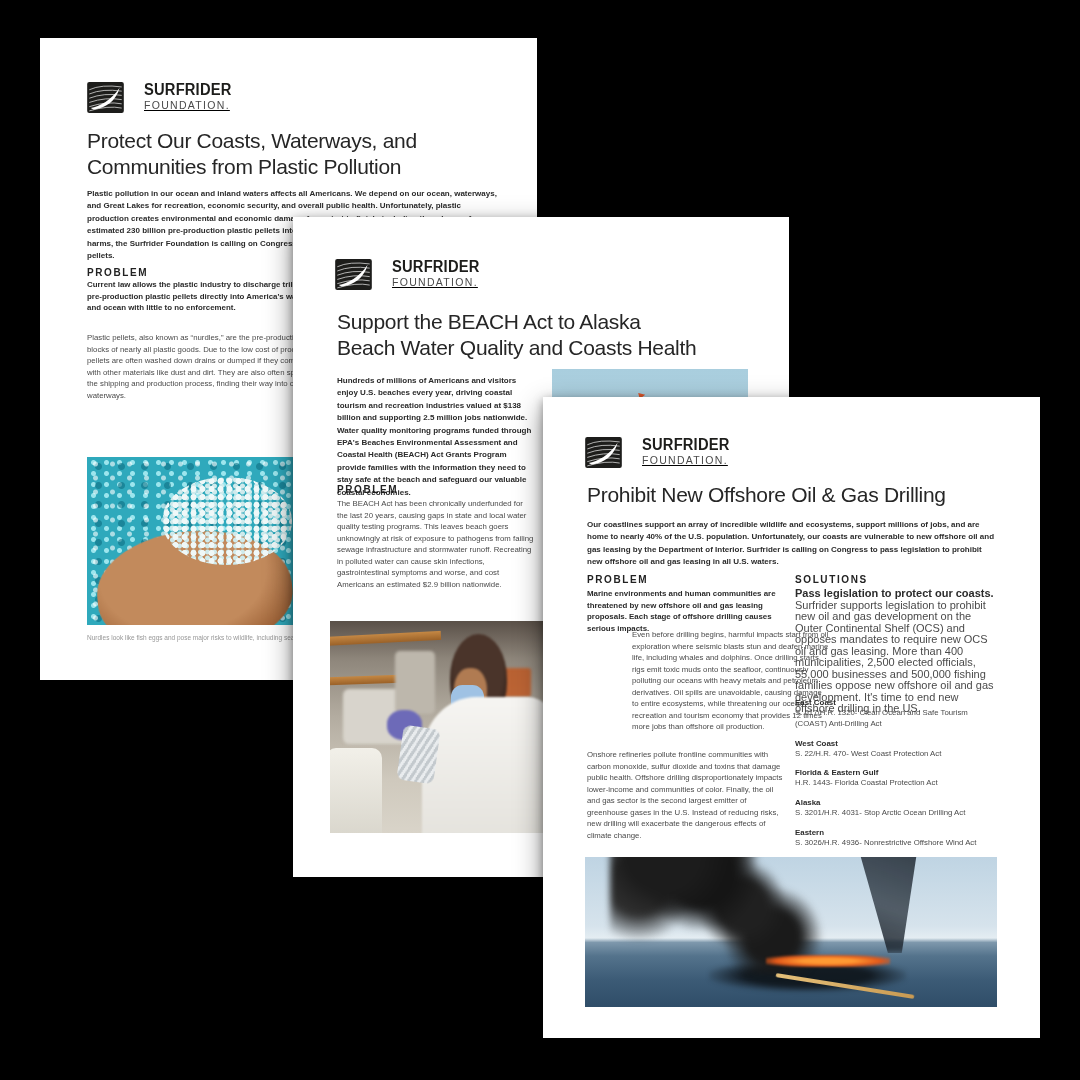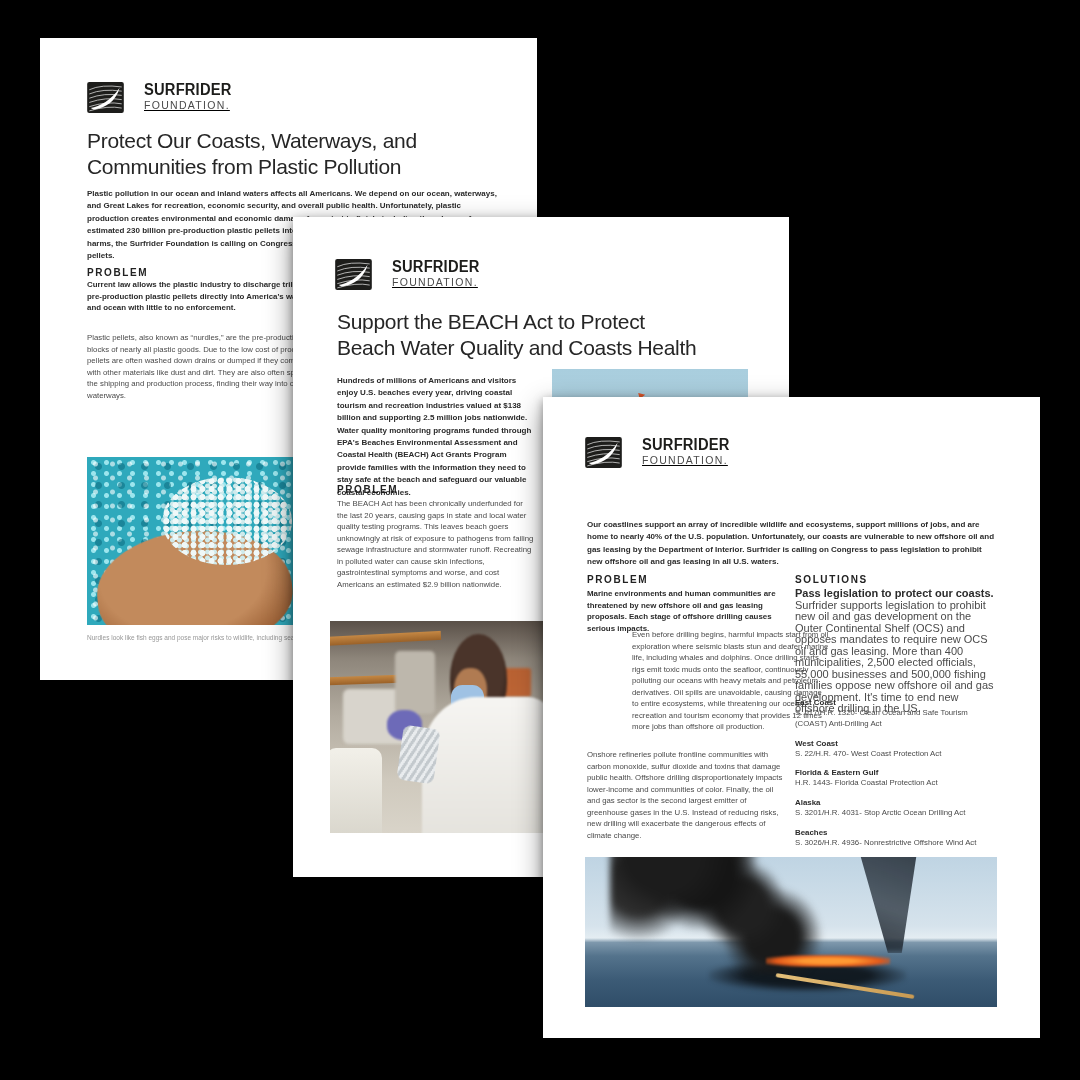--- a/index.html
+++ b/index.html
@@ -199,21 +199,21 @@
           <path d="M3,41 Q30,33 49,37"></path>
       </g>
       <path d="M5,37 C18,34 33,27 46,8 C41,27 26,37 9,39 Z" fill="#ffffff"></path>
     </svg>
     <div class="logo-text">
       <div><span class="brand-name">SURFRIDER</span></div>
       <div class="brand-sub">FOUNDATION.</div>
     </div>
   </div>
   <div class="title p2-title">
-    <div>Support the BEACH Act to Protect</div>
+    <div>Support the BEACH Act to Alaska</div>
     <div>Beach Water Quality and Coasts Health</div>
   </div>
   <div class="photo beach-photo p2-beach-photo">
     <div class="flag-shape"></div>
   </div>
   <div class="intro p2-intro">Hundreds of millions of Americans and visitors enjoy U.S. beaches every year, driving coastal tourism and recreation industries valued at $138 billion and supporting 2.5 million jobs nationwide. Water quality monitoring programs funded through EPA's Beaches Environmental Assessment and Coastal Health (BEACH) Act Grants Program provide families with the information they need to stay safe at the beach and safeguard our valuable coastal economies.</div>
   <div class="sec-label p2-problem-label">PROBLEM</div>
   <div class="body-text p2-problem-body">The BEACH Act has been chronically underfunded for the last 20 years, causing gaps in state and local water quality testing programs. This leaves beach goers unknowingly at risk of exposure to pathogens from failing sewage infrastructure and stormwater runoff. Recreating in polluted water can cause skin infections, gastrointestinal symptoms and worse, and cost Americans an estimated $2.9 billion nationwide.</div>
   <div class="photo lab-photo p2-lab-photo">
     <div class="shelf-shape shelf-1"></div>
@@ -243,20 +243,21 @@
         <path d="M3,35 Q28,27 49,31"></path>
           <path d="M3,41 Q30,33 49,37"></path>
       </g>
       <path d="M5,37 C18,34 33,27 46,8 C41,27 26,37 9,39 Z" fill="#ffffff"></path>
     </svg>
     <div class="logo-text">
       <div><span class="brand-name">SURFRIDER</span></div>
       <div class="brand-sub">FOUNDATION.</div>
     </div>
   </div>
+  <div class="title p3-title">Prohibit New Offshore Oil &amp; Gas Drilling</div>
   <div class="intro p3-intro">Our coastlines support an array of incredible wildlife and ecosystems, support millions of jobs, and are home to nearly 40% of the U.S. population. Unfortunately, our coasts are vulnerable to new offshore oil and gas leasing by the Department of Interior. Surfrider is calling on Congress to pass legislation to prohibit new offshore oil and gas leasing in all U.S. waters.</div>
 
   <div class="sec-label p3-problem-label">PROBLEM</div>
   <div class="bold-note p3-problem-bold">Marine environments and human communities are threatened by new offshore oil and gas leasing proposals. Each stage of offshore drilling causes serious impacts.</div>
   <div class="body-text p3-problem-para1">Even before drilling begins, harmful impacts start from oil exploration where seismic blasts stun and deafen marine life, including whales and dolphins. Once drilling starts, rigs emit toxic muds onto the seafloor, continuously polluting our oceans with heavy metals and petroleum derivatives. Oil spills are unavoidable, causing damage to entire ecosystems, while threatening our ocean recreation and tourism economy that provides 12 times more jobs than offshore oil production.</div>
   <div class="body-text p3-problem-para2">Onshore refineries pollute frontline communities with carbon monoxide, sulfur dioxide and toxins that damage public health. Offshore drilling disproportionately impacts lower-income and communities of color. Finally, the oil and gas sector is the second largest emitter of greenhouse gases in the U.S. Instead of reducing risks, new drilling will exacerbate the dangerous effects of climate change.</div>
 
   <div class="sec-label p3-solutions-label">SOLUTIONS</div>
   <div class="p3-solutions-lead">
     <b>Pass legislation to protect our coasts.</b>
@@ -273,21 +274,21 @@
     </div>
     <div class="region">
       <div class="region-name">Florida &amp; Eastern Gulf</div>
       <div class="region-bill">H.R. 1443- Florida Coastal Protection Act</div>
     </div>
     <div class="region">
       <div class="region-name">Alaska</div>
       <div class="region-bill">S. 3201/H.R. 4031- Stop Arctic Ocean Drilling Act</div>
     </div>
     <div class="region">
-      <div class="region-name">Beaches</div>
+      <div class="region-name">Eastern</div>
       <div class="region-bill">S. 3026/H.R. 4936- Nonrestrictive Offshore Wind Act</div>
     </div>
   </div>
 
   <div class="photo oil-photo p3-photo">
     <div class="slick-shape"></div>
     <div class="plume-far-shape"></div>
     <div class="plume-main-shape"></div>
     <div class="fire-shape"></div>
     <div class="boom-shape"></div>

